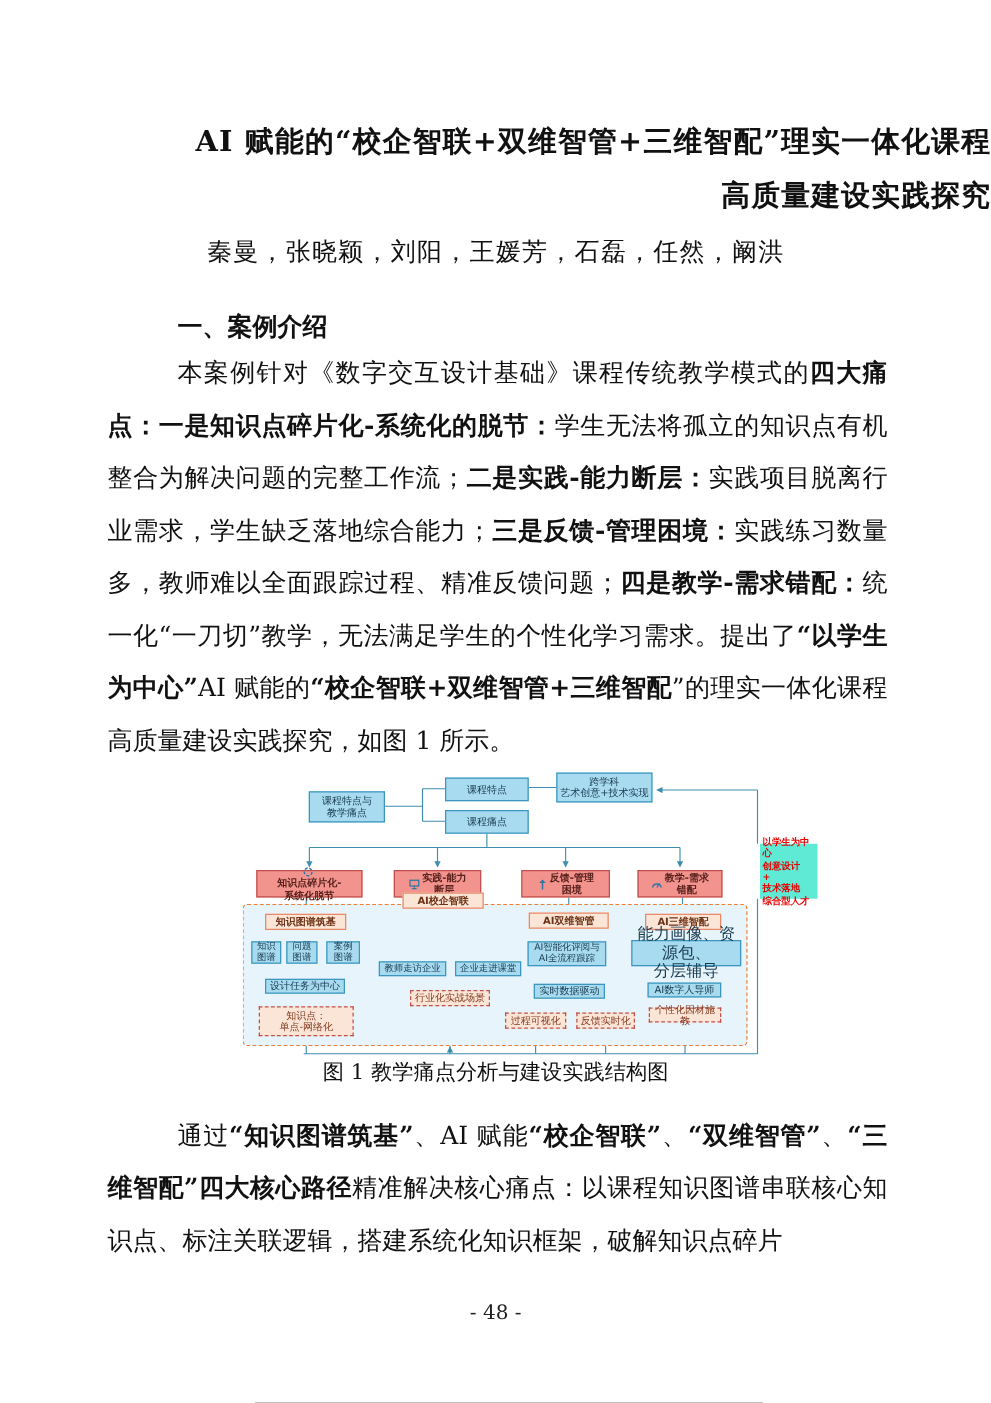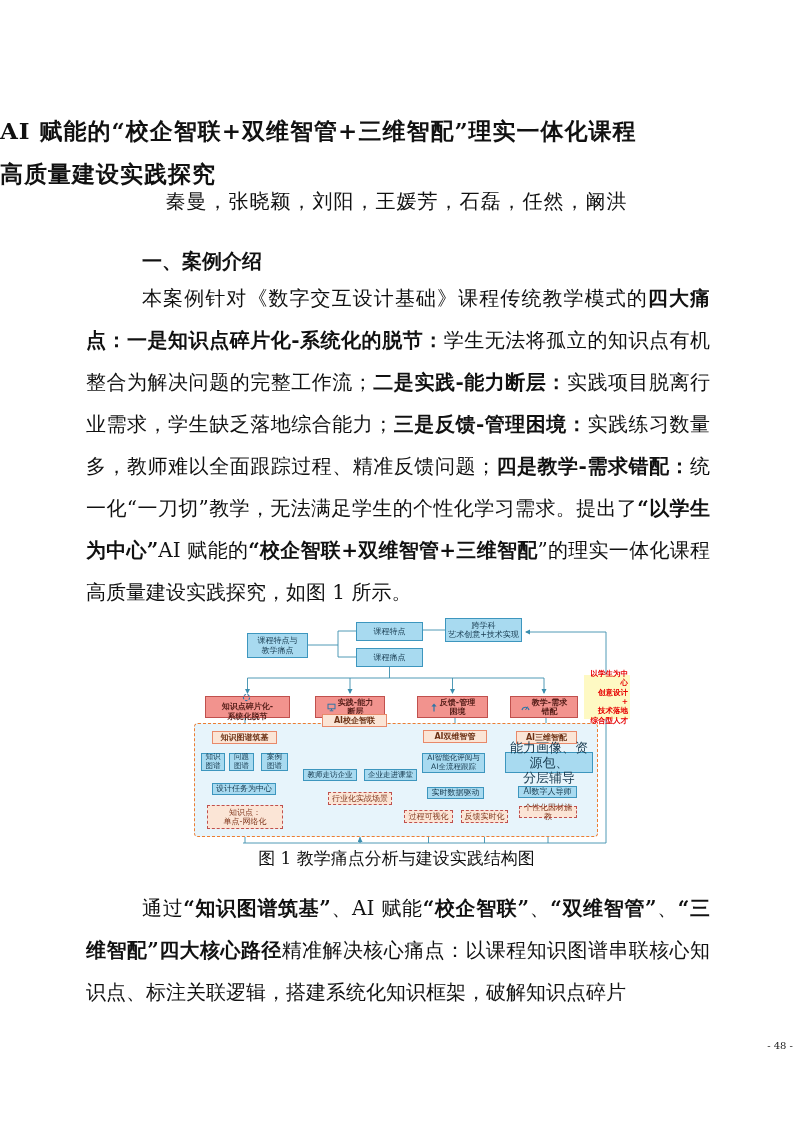--- a/index.html
+++ b/index.html
@@ -1,27 +1,27 @@
 <!DOCTYPE html>
 <html style="--box-blue: #A8DAF0; --box-blue-border: #3D96BE; --pain-red: #F2938E; --pain-red-border: #C0504D; --peach: #FBE5D6; --peach-border: #E8896A; --container-bg: #E7F4FB; --container-border: #ED7D31; --connector: #3C8EAE; --side-note-red: #E60000;"><head>
 <meta charset="utf-8">
 <style>
   html,body{margin:0;padding:0;background:#8a8a8a;}
   .page{
     position:relative;width:793px;height:1122px;margin:0 auto;background:#ffffff;
     font-family:"DejaVu Serif","Liberation Serif",serif;color:#111;overflow:hidden;
   }
   .abs{position:absolute;}
-  .title-line{left:0;right:0;text-align:left;font-weight:bold;font-size:23px;line-height:34px;letter-spacing:1px;margin-top:17px;}
+  .title-line{left:0;right:0;text-align:right;font-weight:bold;font-size:23px;line-height:34px;letter-spacing:1px;}
   .authors{left:0;right:0;text-align:center;font-size:20px;line-height:30px;letter-spacing:1px;}
   .heading{left:86px;width:624px;font-weight:bold;font-size:20px;line-height:30px;}
   .para{left:86px;width:624px;font-size:20px;line-height:42px;text-align:justify;text-indent:56px;}
   .para .seg-b{font-weight:bold;}
   .caption{left:0;right:0;text-align:center;font-size:17px;line-height:22px;}
-  .pagenum{left:0;right:0;text-align:right;font-size:10px;color:#222;}
+  .pagenum{left:0;right:0;text-align:center;font-size:16px;color:#222;}
 
   
   .figure{
     left:190px;top:616px;width:450px;height:232px;
     font-family:"DejaVu Sans","Liberation Sans",sans-serif;font-size:8px;line-height:1.18;
   }
   .figure svg.wires{position:absolute;left:0;top:0;width:450px;height:232px;}
   .node{
     position:absolute;box-sizing:border-box;display:flex;align-items:center;justify-content:center;
     text-align:center;padding:1px 2px;
@@ -29,21 +29,21 @@
   .bx{background:var(--box-blue,#A8DAF0);border:1px solid var(--box-blue-border,#3D96BE);color:#16394e;}
   .rx{background:var(--pain-red,#F2938E);border:1px solid var(--pain-red-border,#C0504D);color:#58201b;font-weight:bold;}
   .px{background:var(--peach,#FBE5D6);border:1px solid var(--peach-border,#E8896A);color:#6d3317;font-weight:bold;}
   .dx{background:var(--peach,#FBE5D6);border:1px dashed var(--pain-red-border,#C0504D);color:#833a20;}
   .container-box{
     background:var(--container-bg,#E7F4FB);border:1.5px dashed var(--container-border,#ED7D31);
     border-radius:4px;
   }
   .side-note{
     color:var(--side-note-red,#E60000);font-weight:bold;font-size:7.5px;line-height:1.25;
-    text-align:right;background:#fef9c3;
+    text-align:left;background:#5eead4;margin-left:24px;
   }
   .rx .ricon{flex:0 0 auto;margin-right:2px;display:flex;align-items:center;}
   .ricon svg{display:block;}
 </style>
 </head>
 <body>
 
 <div class="page">
 
   <div class="abs title-line" style="top:97px;">AI 赋能的“校企智联+双维智管+三维智配”理实一体化课程</div>

